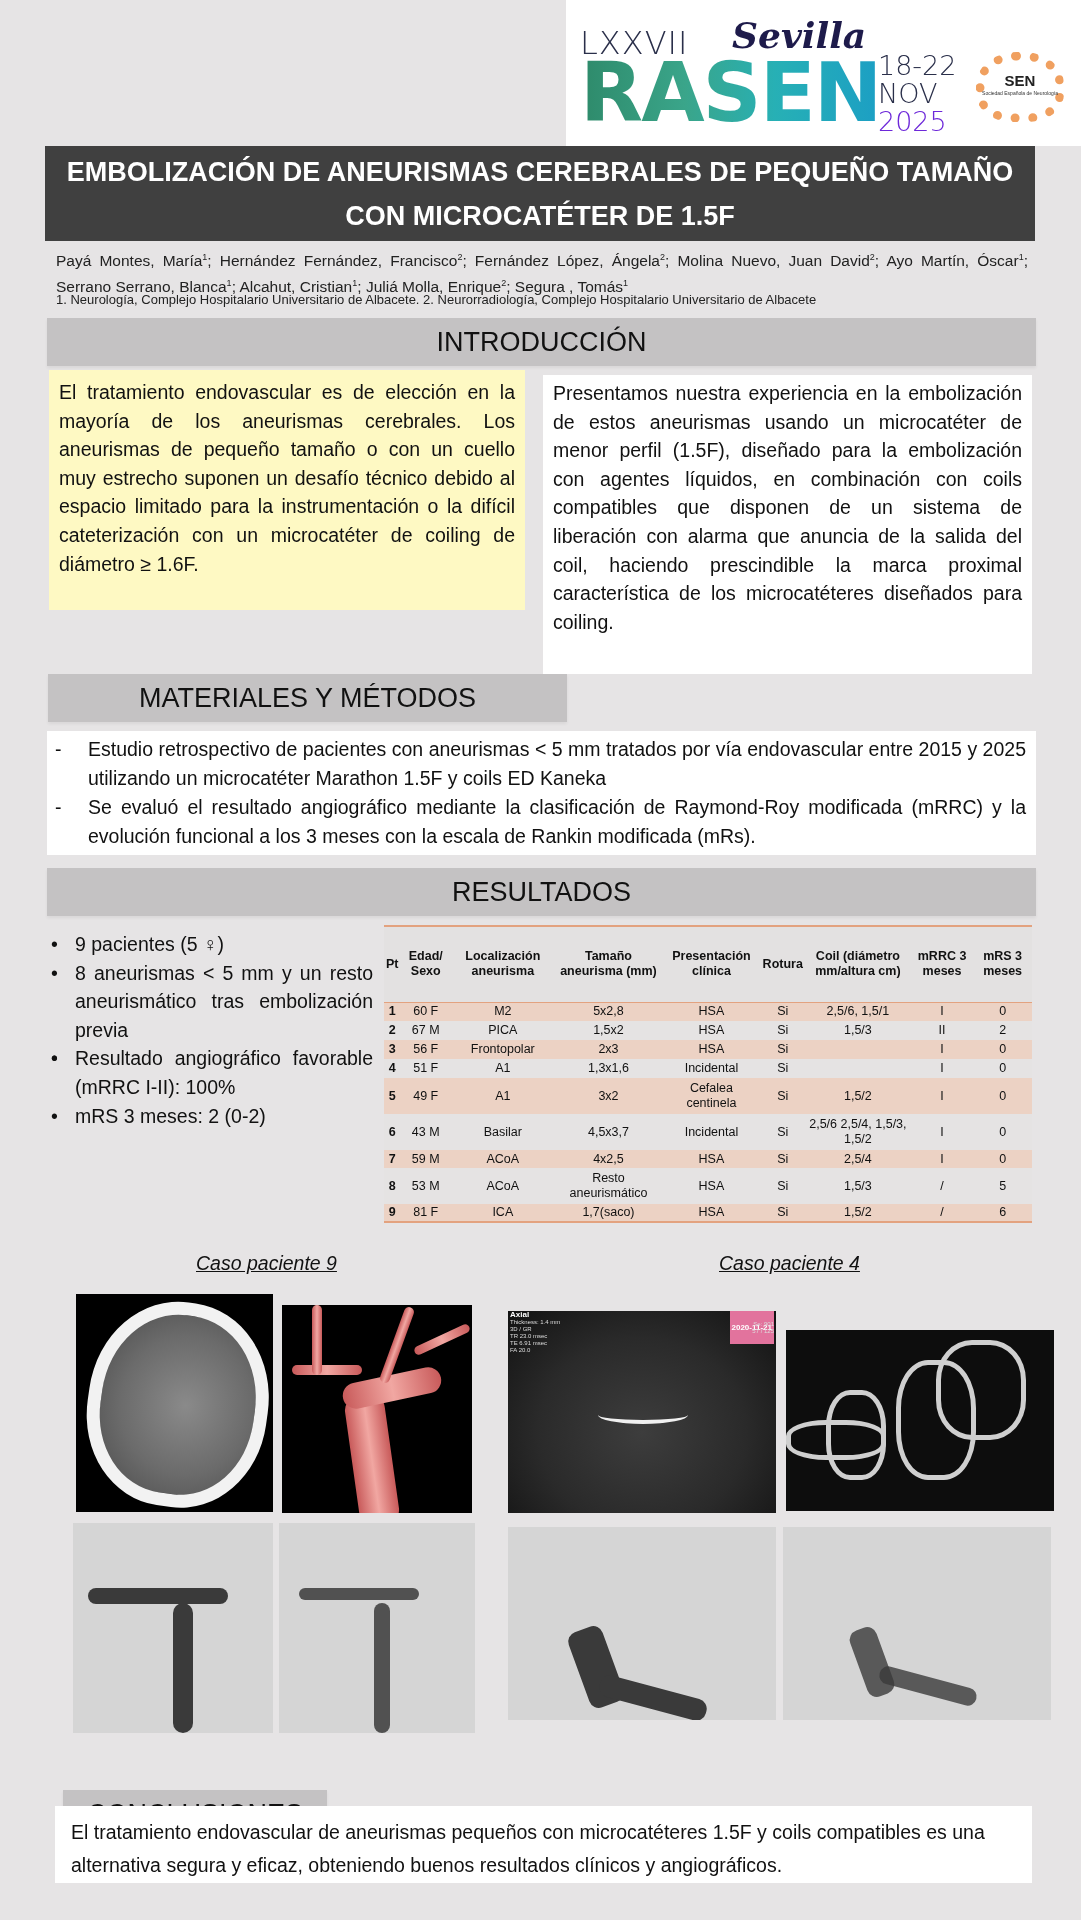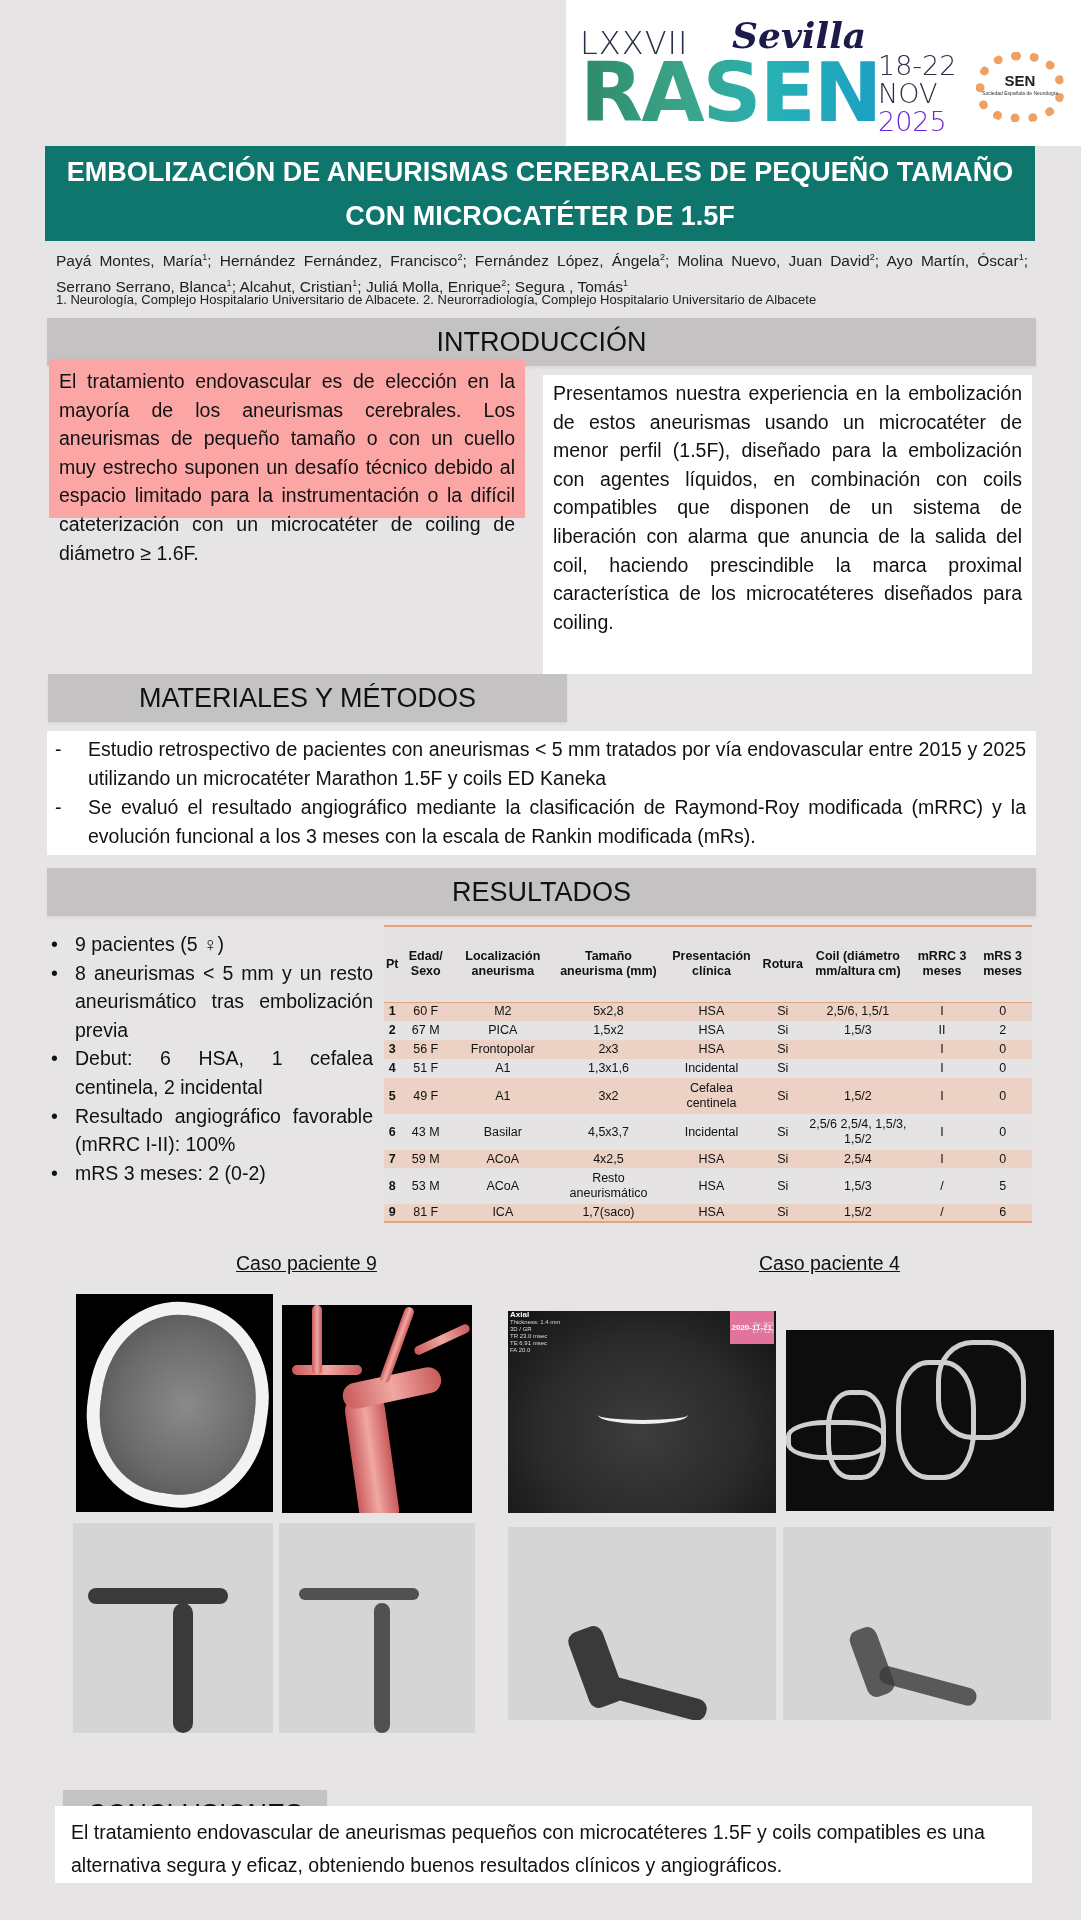--- a/index.html
+++ b/index.html
@@ -15,34 +15,34 @@
     background: linear-gradient(90deg, #2e8a6a 0%, #3aa58a 35%, #27b0b5 65%, #1c9fc4 100%);
     -webkit-background-clip: text; background-clip: text; color: transparent; }
   .dates { left: 312px; top: 52px; line-height: 28px; font-size: 27px; color: #2a2f4a; font-family: "DejaVu Sans", sans-serif; font-weight: 300; }
   .dates .year { color: #6d28d9; }
   .sen-logo { left: 410px; top: 52px; width: 90px; height: 78px; }
   .sen-logo .ring { position: absolute; left: 0; top: 0; width: 88px; height: 70px; border: 9px dotted #f0a060; border-radius: 46% 46% 40% 40%; }
   .sen-logo .txt { position: absolute; left: 0; top: 20px; width: 88px; text-align: center; font-weight: bold; font-size: 15px; color: #222; }
   .sen-logo .sub { position: absolute; left: 0; top: 38px; width: 88px; text-align: center; font-size: 5px; color: #333; line-height: 6px; }
 
   
-  #title-band { left: 45px; top: 146px; width: 990px; height: 95px; background: #0f766e; color: #fff; text-align: center; font-weight: bold; font-size: 27px; line-height: 44px; padding-top: 4px; }
+  #title-band { left: 45px; top: 146px; width: 990px; height: 95px; background: #404040; color: #fff; text-align: center; font-weight: bold; font-size: 27px; line-height: 44px; padding-top: 4px; }
 
   #authors { left: 56px; top: 246px; width: 972px; font-size: 15.5px; line-height: 22px; color: #222; text-align: justify; }
   #authors sup { font-size: 9px; }
   #affil { left: 56px; top: 292px; width: 972px; font-size: 13px; color: #222; }
 
   .sec-header { background: #c4c2c3; border-radius: 0; text-align: center; font-size: 27px; color: #111; box-shadow: 0 2px 3px rgba(0,0,0,0.06); font-family: "Liberation Sans", sans-serif; font-weight: normal; }
   #intro-h { left: 47px; top: 318px; width: 989px; height: 48px; line-height: 48px; }
   #mat-h { left: 48px; top: 674px; width: 519px; height: 48px; line-height: 48px; }
   #res-h { left: 47px; top: 868px; width: 989px; height: 48px; line-height: 48px; }
   #con-h { left: 63px; top: 1750px; width: 264px; height: 48px; line-height: 48px; margin-top: 40px; }
 
   .box { background: #fafafa; font-size: 19.5px; line-height: 28.6px; text-align: justify; padding: 8px 10px; color: #111; }
-  #intro-left { left: 49px; top: 359px; width: 476px; height: 159px; background: #fca5a5; }
+  #intro-left { left: 49px; top: 370px; width: 476px; height: 240px; background: #fef9c3; }
   #intro-right { left: 543px; top: 375px; width: 489px; height: 299px; background: #ffffff; padding: 4px 10px; }
 
   #mat-box { left: 47px; top: 731px; width: 989px; height: 124px; background: #ffffff; padding: 4px 10px 4px 8px; font-size: 19.5px; line-height: 29px; }
   #mat-box ul { list-style: none; }
   #mat-box li { position: relative; padding-left: 33px; text-align: justify; }
   #mat-box li .dash { position: absolute; left: 0; top: 0; }
 
   #res-list { left: 45px; top: 930px; width: 328px; font-size: 19.5px; line-height: 28.6px; }
   #res-list ul { list-style: none; }
   #res-list li { position: relative; padding-left: 30px; text-align: justify; }
@@ -53,21 +53,21 @@
   #res-table thead tr { background: #e3e1e1; border-top: 2px solid #e3a27f; border-bottom: 1.5px solid #e3a27f; }
   #res-table th { font-weight: bold; padding: 3px 2px; text-align: center; line-height: 15.5px; height: 76px; }
   #res-table td { text-align: center; padding: 0 2px; line-height: 15px; }
   #res-table tr.odd { background: #ecd2c4; }
   #res-table tr.even { background: #e5e3e3; }
   #res-table td.pt { font-weight: bold; }
   #res-table tbody tr:last-child { border-bottom: 2px solid #e3a27f; }
   .h1 { height: 19px; } .h2 { height: 36px; } .h3 { height: 18px; }
 
   
-  .case-label { font-size: 19.5px; text-decoration: underline; color: #111; margin-left: 40px; }
+  .case-label { font-style: italic; font-size: 19.5px; text-decoration: underline; color: #111; }
   #case9 { left: 196px; top: 1252px; }
   #case4 { left: 719px; top: 1252px; }
 
   .img { position: absolute; overflow: hidden; }
   .ct { left: 76px; top: 1294px; width: 197px; height: 218px; background: #000; }
   .ct .skull { position: absolute; left: 12px; top: 8px; width: 180px; height: 205px; border-radius: 48% 48% 46% 46%; border: 13px solid #f2f2f2; background: radial-gradient(ellipse at 55% 50%, #8a8a8a 0%, #6b6b6b 55%, #4a4a4a 100%); transform: rotate(8deg); }
   .cta { left: 282px; top: 1305px; width: 190px; height: 208px; background: #000; }
   .cta .v { position: absolute; background: linear-gradient(90deg, #c85a5a, #f1a7a2, #c85a5a); border-radius: 14px; }
   .mri { left: 508px; top: 1311px; width: 268px; height: 202px; background: radial-gradient(ellipse at 50% 60%, #3d3d3d 0%, #2a2a2a 55%, #111 100%); }
   .mri .ovl { position: absolute; left: 2px; top: 0; font-size: 6px; color: #ddd; line-height: 7px; }
@@ -124,21 +124,21 @@
     <li><span class="dash">-</span><span>Estudio retrospectivo de pacientes con aneurismas &lt; 5 mm tratados por vía endovascular entre 2015 y 2025 utilizando un microcatéter Marathon 1.5F y coils ED Kaneka</span></li>
     <li><span class="dash">-</span><span>Se evaluó el resultado angiográfico mediante la clasificación de Raymond-Roy modificada (mRRC) y la evolución funcional a los 3 meses con la escala de Rankin modificada (mRs).</span></li>
   </ul>
 </div>
 
 <div id="res-h" class="abs sec-header">RESULTADOS</div>
 <div id="res-list" class="abs">
   <ul>
     <li><span class="bullet">•</span><span>9 pacientes (5 ♀)</span></li>
     <li><span class="bullet">•</span><span>8 aneurismas &lt; 5 mm y un resto aneurismático tras embolización previa</span></li>
-    <li><span class="bullet">•</span><span>Debut: 6 HSA, 1 cefalea centinela, 2 incidental</span></li>
+    <li><span class="bullet">•</span></li>
     <li><span class="bullet">•</span><span>Resultado angiográfico favorable (mRRC I-II): 100%</span></li>
     <li><span class="bullet">•</span><span>mRS 3 meses: 2 (0-2)</span></li>
   </ul>
 </div>
 
 <table id="res-table" class="abs">
   <thead>
     <tr id="thead-row">
         <th>Pt</th>
         <th>Edad/ Sexo</th>

